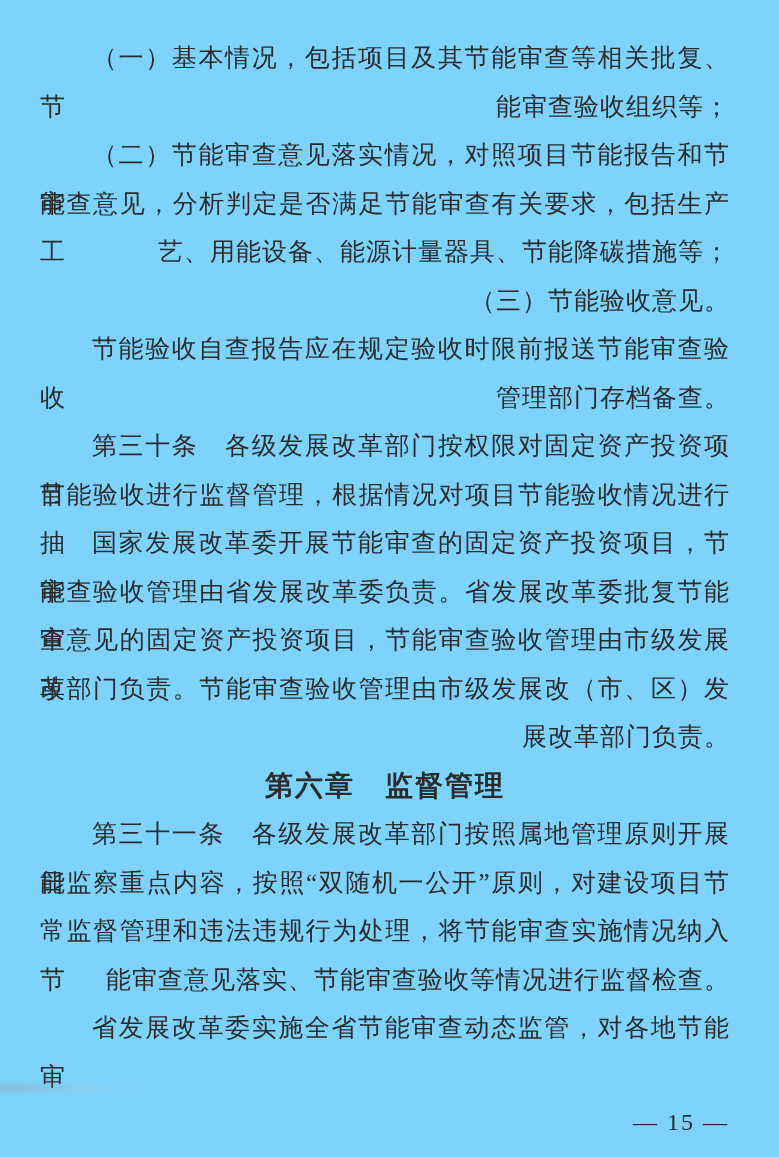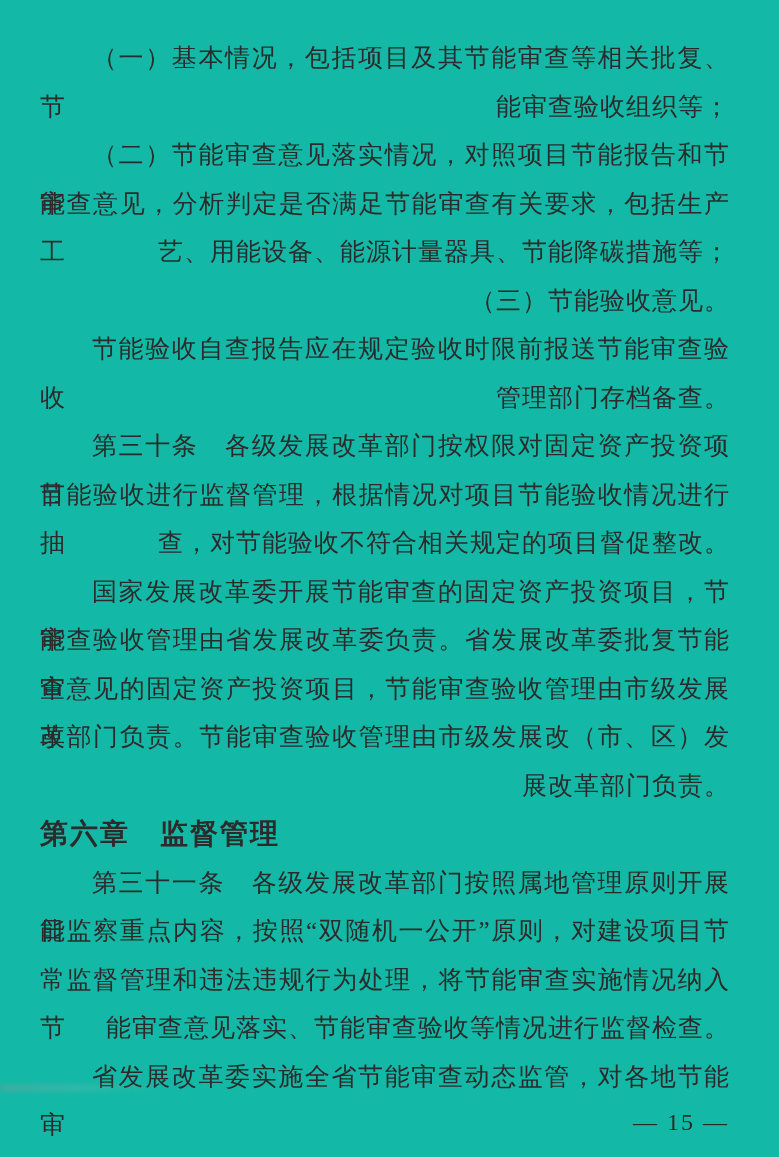--- a/index.html
+++ b/index.html
@@ -5,21 +5,21 @@
   html, body {
     margin: 0;
     padding: 0;
     background: #e8e8e8;
   }
   .page {
     position: relative;
     width: 779px;
     height: 1157px;
     margin: 0 auto;
-    background: #14b8a6;
+    background: #7dd3fc;
     overflow: hidden;
     font-family: "Liberation Serif", "DejaVu Serif", serif;
     color: #2b2b2b;
   }
   .doc-body {
     position: absolute;
     top: 34px;
     left: 40px;
     width: 690px;
   }
@@ -39,21 +39,21 @@
   .line.indent {
     text-indent: 52px;
   }
   .line .bold-term {
     font-weight: 400;
   }
   .line.heading {
     font-family: "Liberation Sans", "DejaVu Sans", sans-serif;
     font-weight: 700;
     font-size: 28px;
-    text-align: left;
+    text-align: center;
     text-indent: 0;
     letter-spacing: 2px;
   }
   .page-number {
     position: absolute;
     top: 1096px;
     right: 50px;
     font-size: 24px;
     letter-spacing: 2px;
     color: #2b2b2b;
@@ -78,21 +78,20 @@
       <div class="line indent full">（一）基本情况，包括项目及其节能审查等相关批复、节</div>
       <div class="line">能审查验收组织等；</div>
       <div class="line indent full">（二）节能审查意见落实情况，对照项目节能报告和节能</div>
       <div class="line full">审查意见，分析判定是否满足节能审查有关要求，包括生产工</div>
       <div class="line">艺、用能设备、能源计量器具、节能降碳措施等；</div>
       <div class="line indent">（三）节能验收意见。</div>
       <div class="line indent full">节能验收自查报告应在规定验收时限前报送节能审查验收</div>
       <div class="line">管理部门存档备查。</div>
       <div class="line indent full"><span class="bold-term">第三十条</span>　<span>各级发展改革部门按权限对固定资产投资项目</span></div>
       <div class="line full">节能验收进行监督管理，根据情况对项目节能验收情况进行抽</div>
-      <div class="line">查，对节能验收不符合相关规定的项目督促整改。</div>
       <div class="line indent full">国家发展改革委开展节能审查的固定资产投资项目，节能</div>
       <div class="line full">审查验收管理由省发展改革委负责。省发展改革委批复节能审</div>
       <div class="line full">查意见的固定资产投资项目，节能审查验收管理由市级发展改</div>
       <div class="line full">革部门负责。节能审查验收管理由市级发展改（市、区）发</div>
       <div class="line">展改革部门负责。</div>
       <div class="line heading">第六章　监督管理</div>
       <div class="line indent full"><span class="bold-term">第三十一条</span>　<span>各级发展改革部门按照属地管理原则开展日</span></div>
       <div class="line full">能监察重点内容，按照“双随机一公开”原则，对建设项目节</div>
       <div class="line full">常监督管理和违法违规行为处理，将节能审查实施情况纳入节</div>
       <div class="line">能审查意见落实、节能审查验收等情况进行监督检查。</div>

